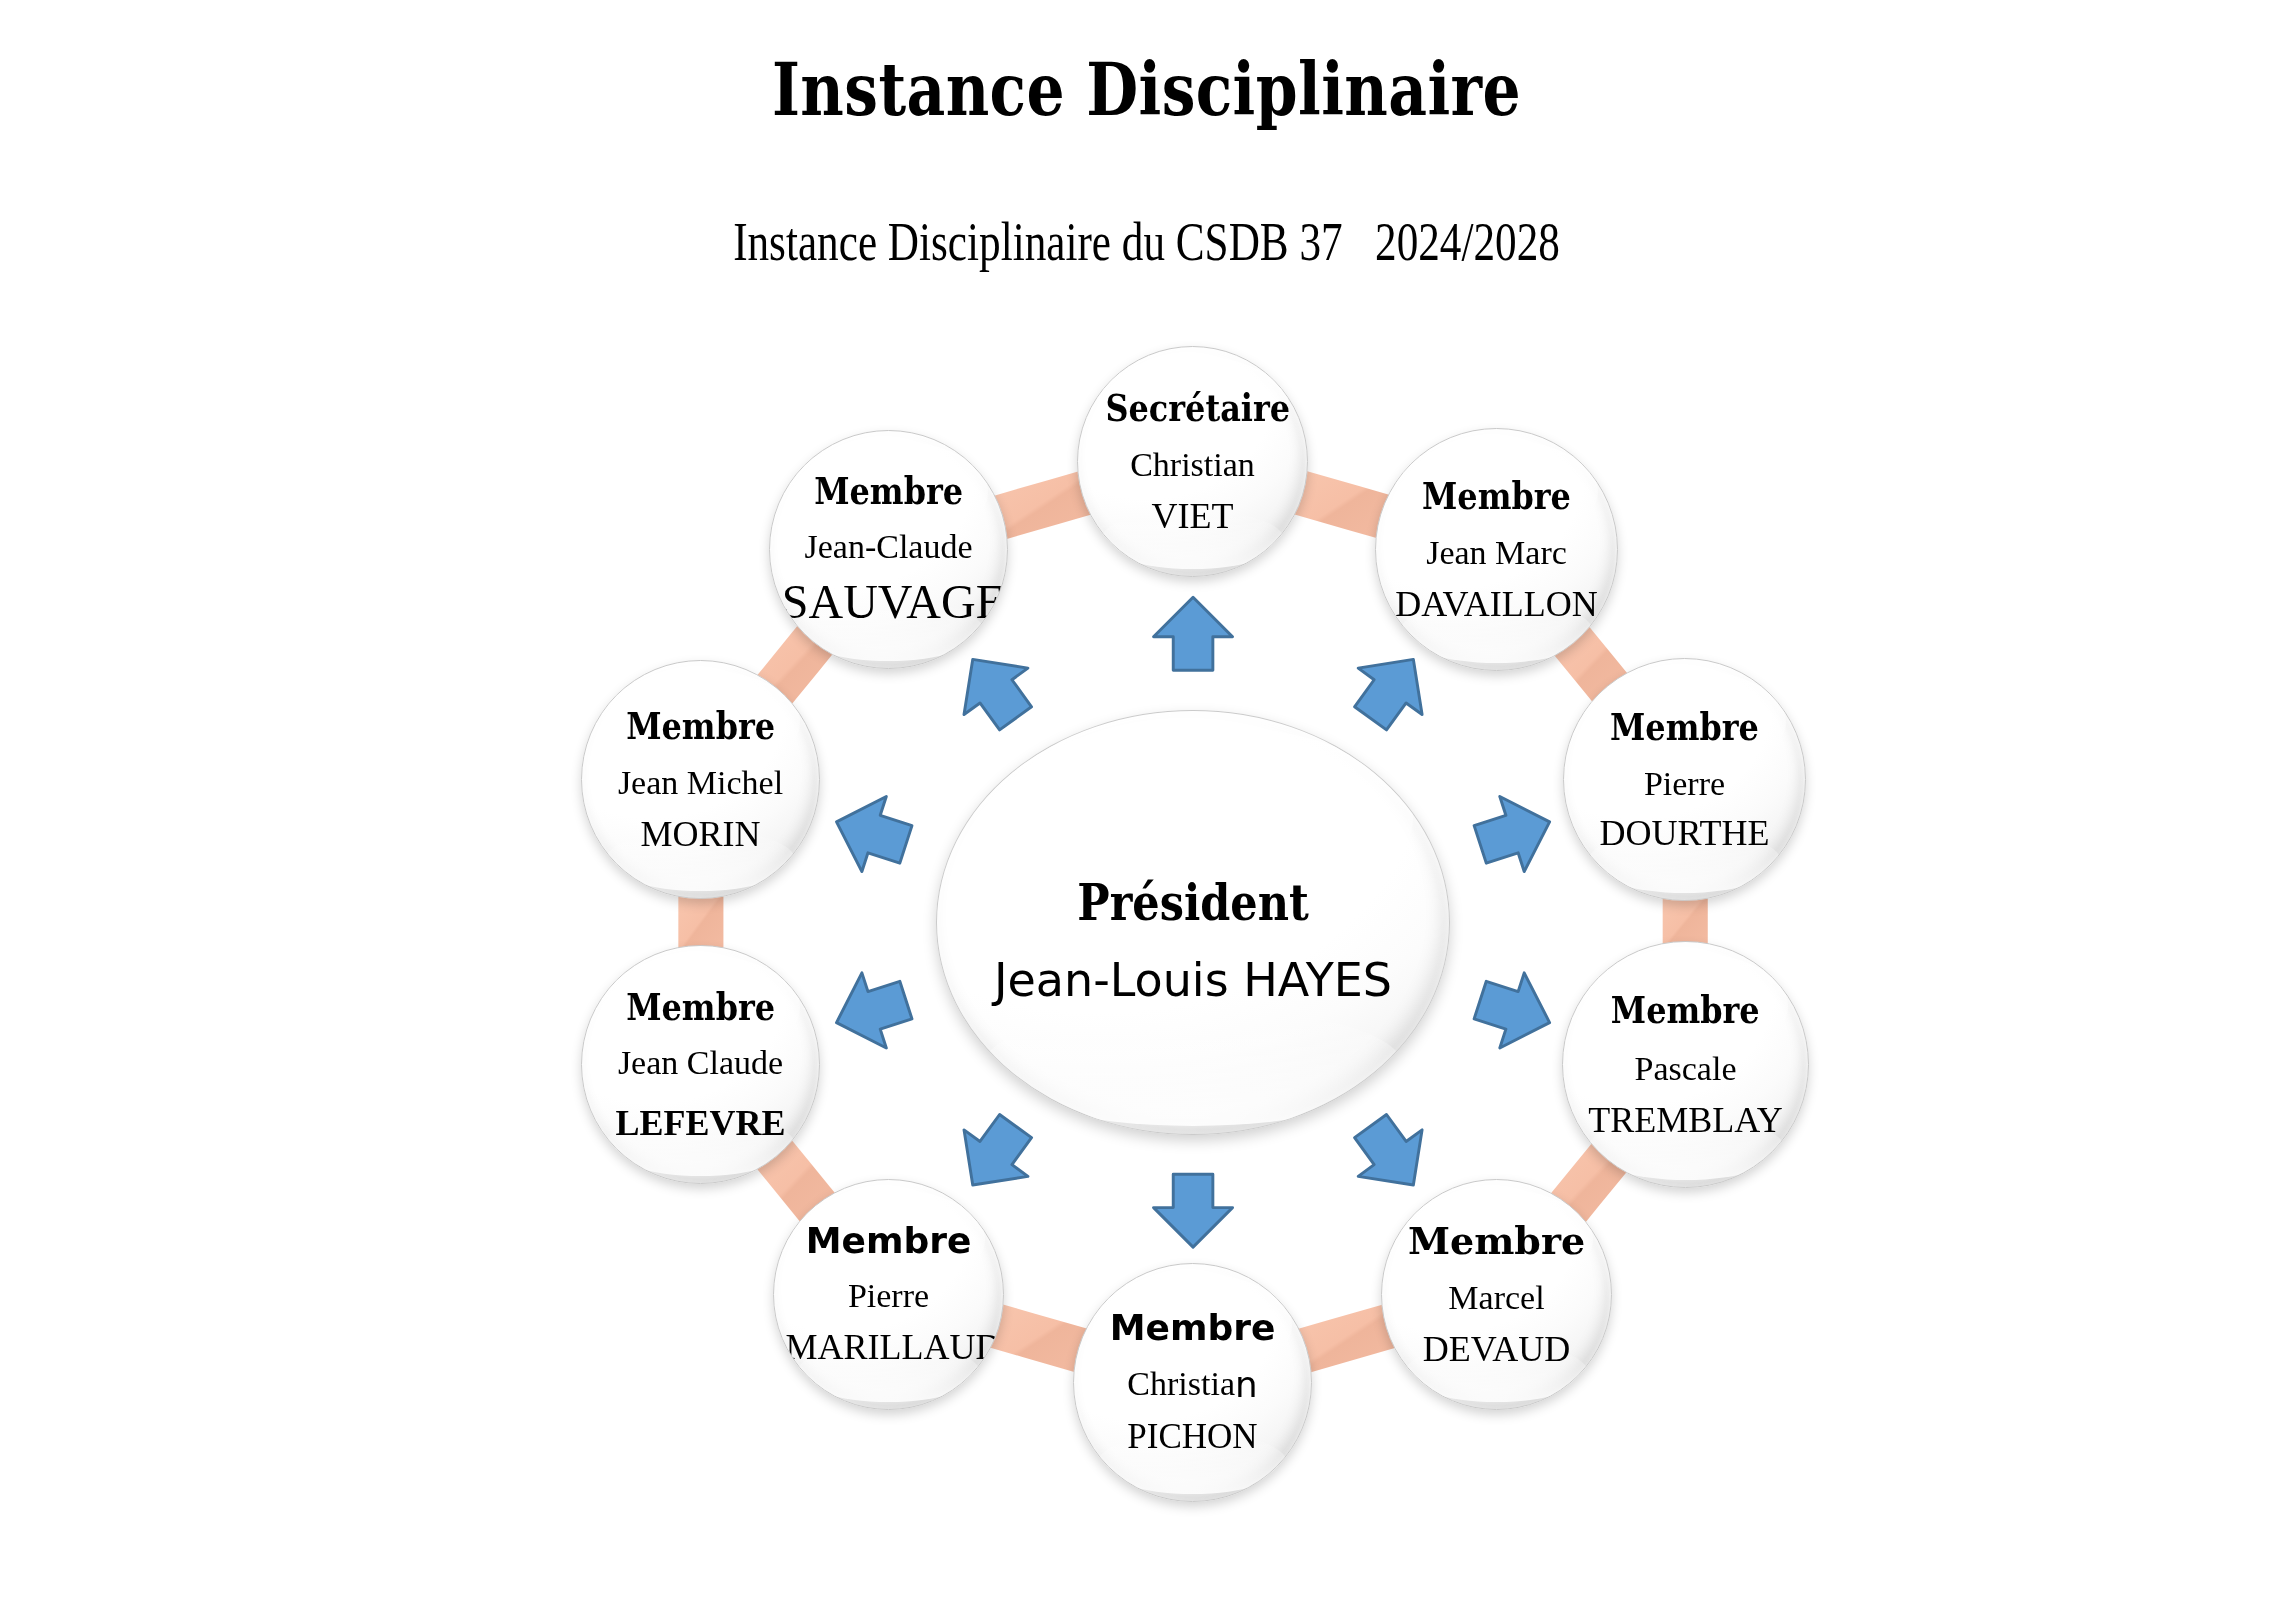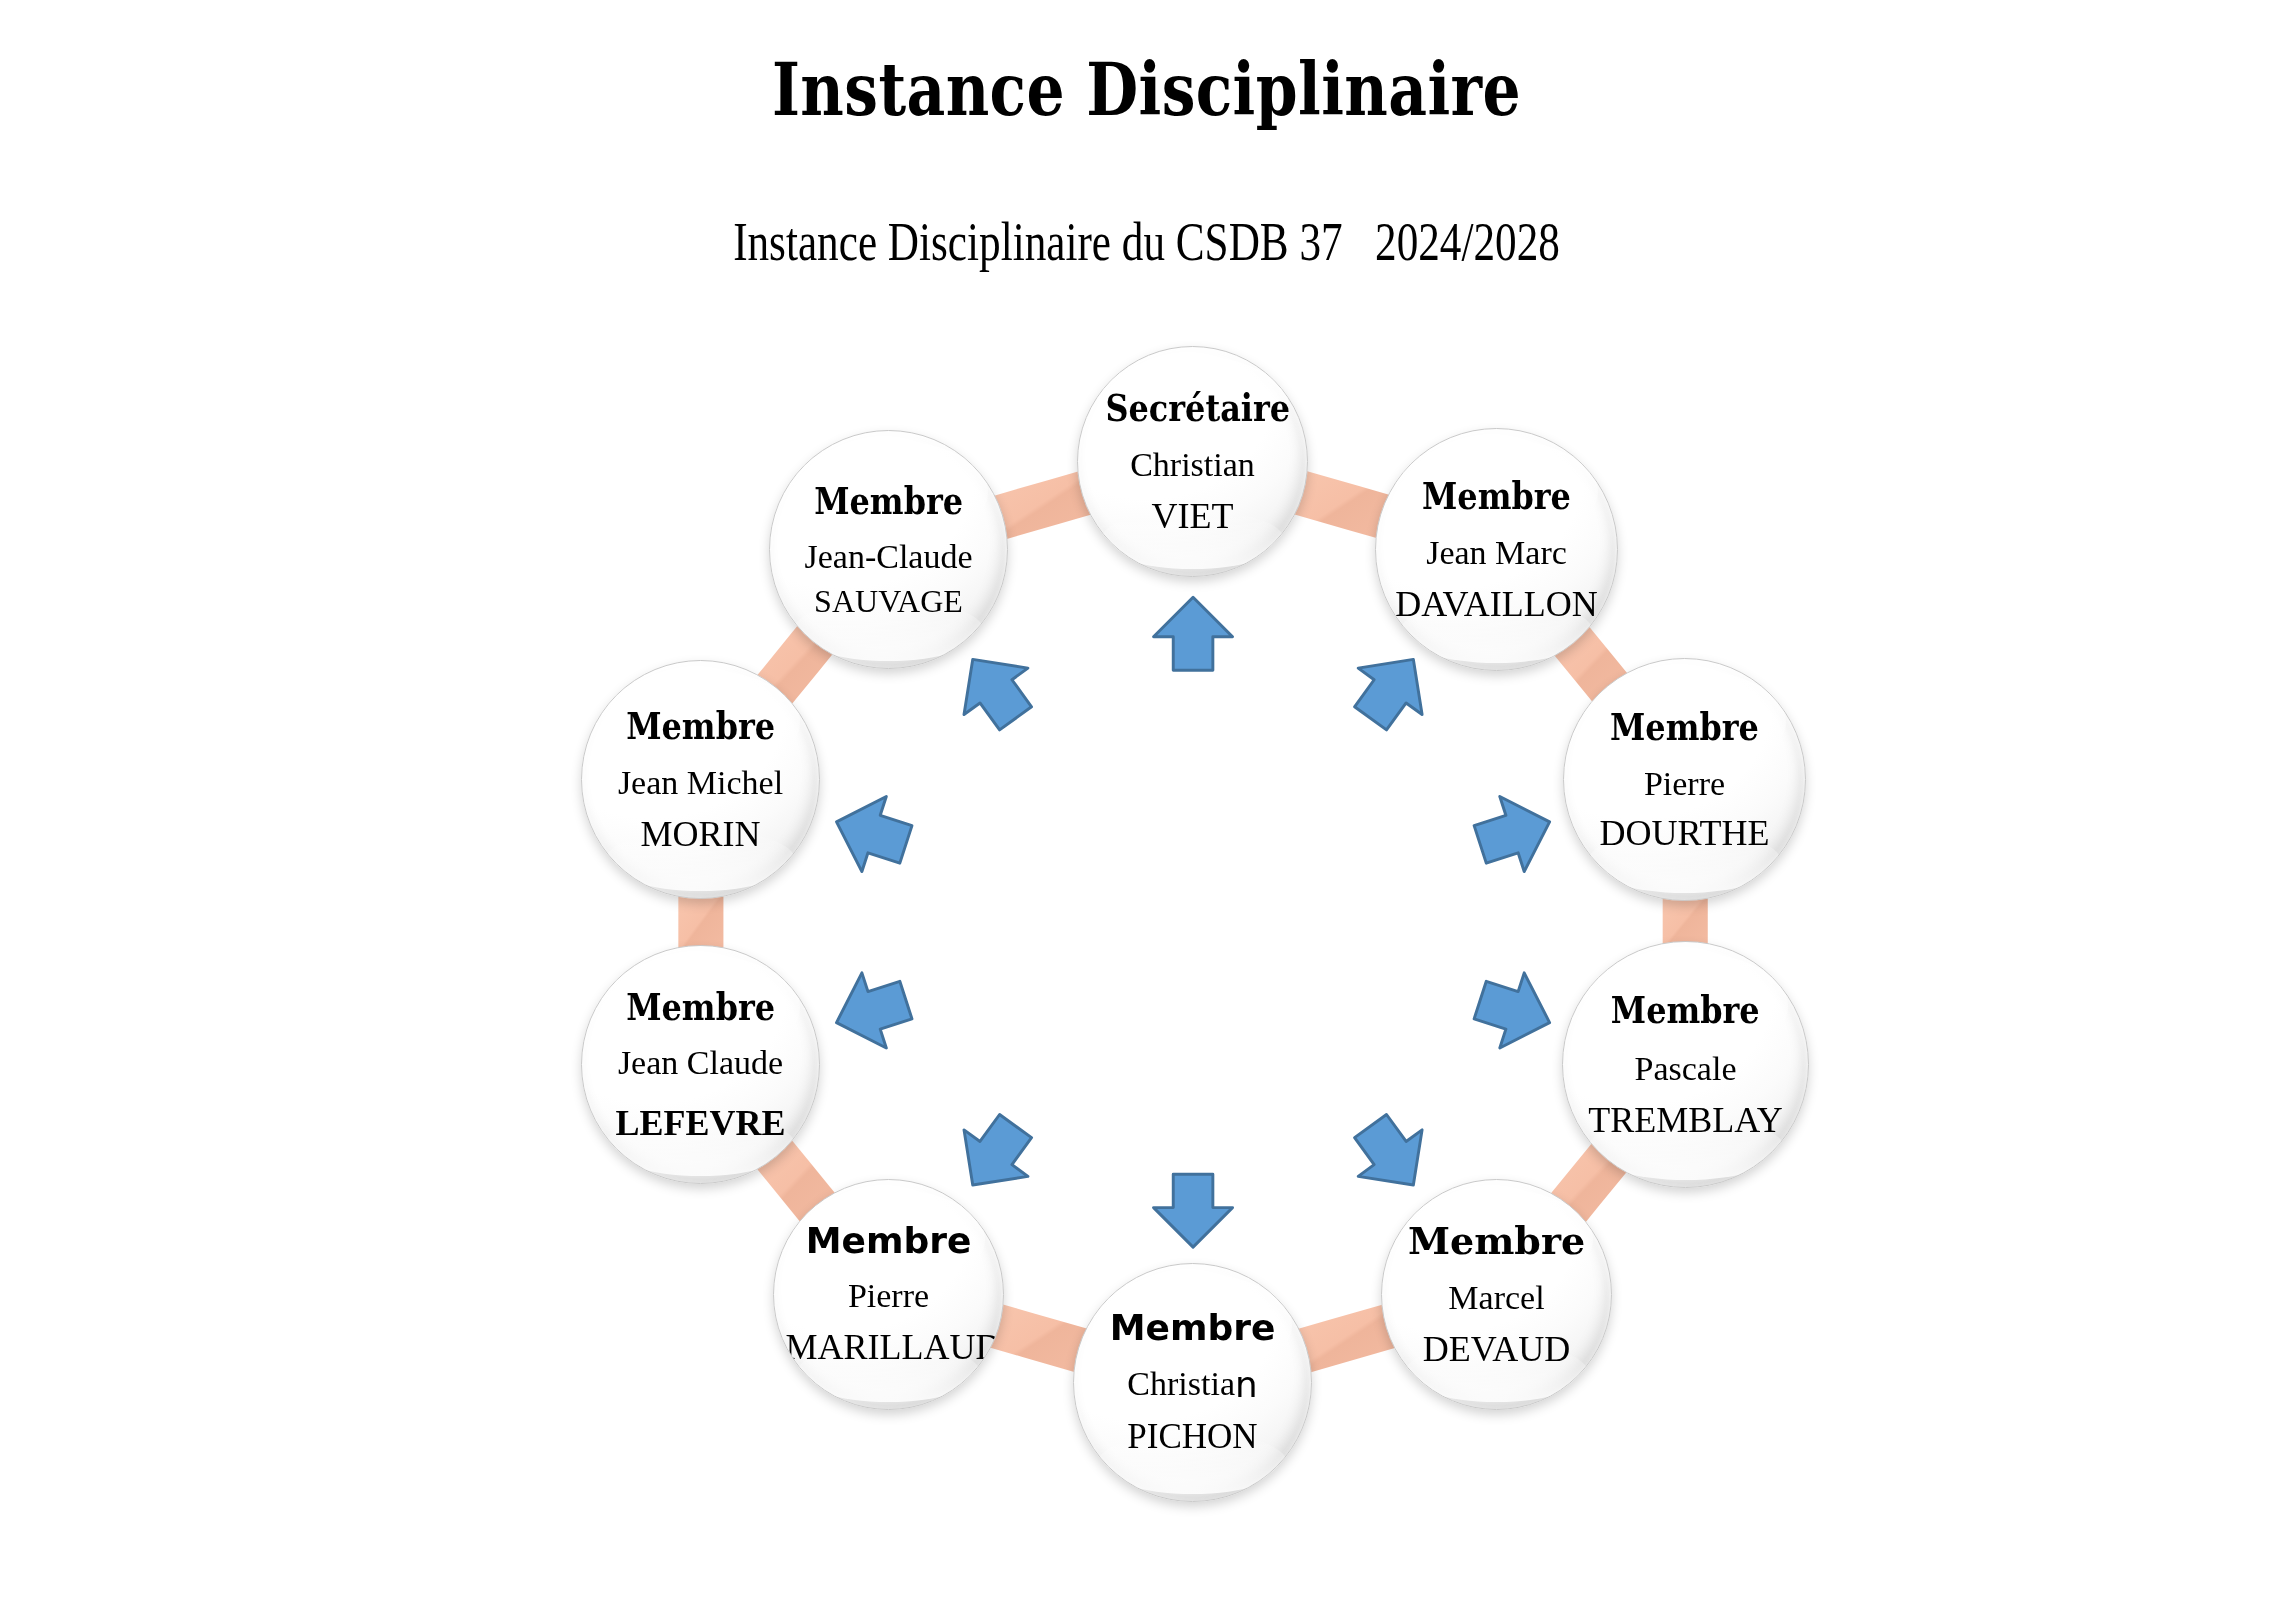--- a/index.html
+++ b/index.html
@@ -255,20 +255,26 @@
         <polygon points="1415.3,1329.7 1357.1,1346.5 1320.1,1357.2 1332.9,1401.4 1369.9,1390.7 1428.1,1373.9"></polygon>
         <polygon points="1113.9,1357.2 1055.7,1340.4 1018.7,1329.7 1005.9,1373.9 1042.9,1384.6 1101.1,1401.4"></polygon>
         <polygon points="854.9,1221.5 822.9,1182.2 804.7,1160.0 769.1,1189.1 787.2,1211.3 819.3,1250.6"></polygon>
         <polygon points="737.8,972.2 737.8,930.0 737.8,909.8 691.8,909.8 691.8,930.0 691.8,972.2"></polygon>
         <polygon points="804.7,722.0 835.5,684.3 852.4,663.6 816.7,634.5 799.9,655.2 769.1,692.9"></polygon>
         <polygon points="1022.6,551.2 1080.7,534.4 1117.7,523.7 1104.9,479.5 1067.9,490.2 1009.8,507.0"></polygon>
       </g>
   </svg>
 
   <div id="node-layer">
+    <div id="center-node">
+      <div id="center-inner">
+        <span id="center-role">Président</span>
+        <span id="center-name">Jean-Louis HAYES</span>
+      </div>
+    </div>
   <div class="node" style="left: 1077px; top: 346px; width: 231px; height: 231px;">
         <div class="node-inner">
           <span class="role" style="font-size: 38px;">Secrétaire</span>
           <span class="fname" style="font-size: 34px; margin-top: 9.8px;">Christian</span>
           <span class="lname" style="font-size: 36px; margin-top: 5.9px;">VIET</span>
         </div>
       </div>
       <div class="node" style="left: 1375px; top: 428px; width: 243px; height: 243px;">
         <div class="node-inner">
           <span class="role" style="font-size: 38px;">Membre</span>
@@ -322,21 +328,21 @@
         <div class="node-inner">
           <span class="role" style="font-size: 38px;">Membre</span>
           <span class="fname" style="font-size: 34px; margin-top: 9.8px;">Jean Michel</span>
           <span class="lname" style="font-size: 36px; margin-top: 5.9px;">MORIN</span>
         </div>
       </div>
       <div class="node" style="left: 769px; top: 430px; width: 239px; height: 239px;">
         <div class="node-inner">
           <span class="role" style="font-size: 38px;">Membre</span>
           <span class="fname" style="font-size: 34px; margin-top: 9.8px;">Jean-Claude</span>
-          <span class="lname" style="font-size: 32px; margin-top: 2px;">SAUVAGE</span>
+          <span class="lname" style="font-size: 48px; margin-top: 2px;">SAUVAGE</span>
         </div>
       </div>
     </div>
 
   <svg id="arrow-layer" viewBox="0 0 2339 1653">
     <g id="arrows">
         <polygon points="1196.8,683.9 1196.8,649.8 1176.7,649.8 1217.0,609.5 1257.3,649.8 1237.2,649.8 1237.2,683.9" fill="#5B9BD5" stroke="#41719C" stroke-width="3" stroke-linejoin="round"></polygon>
         <polygon points="1381.8,721.2 1401.8,693.6 1385.5,681.7 1441.8,672.8 1450.7,729.1 1434.4,717.3 1414.4,744.8" fill="#5B9BD5" stroke="#41719C" stroke-width="3" stroke-linejoin="round"></polygon>
         <polygon points="1503.8,842.4 1536.2,831.9 1530.0,812.7 1580.8,838.6 1554.9,889.3 1548.7,870.2 1516.2,880.7" fill="#5B9BD5" stroke="#41719C" stroke-width="3" stroke-linejoin="round"></polygon>
         <polygon points="1516.2,1001.3 1548.7,1011.8 1554.9,992.7 1580.8,1043.4 1530.0,1069.3 1536.2,1050.1 1503.8,1039.6" fill="#5B9BD5" stroke="#41719C" stroke-width="3" stroke-linejoin="round"></polygon>

